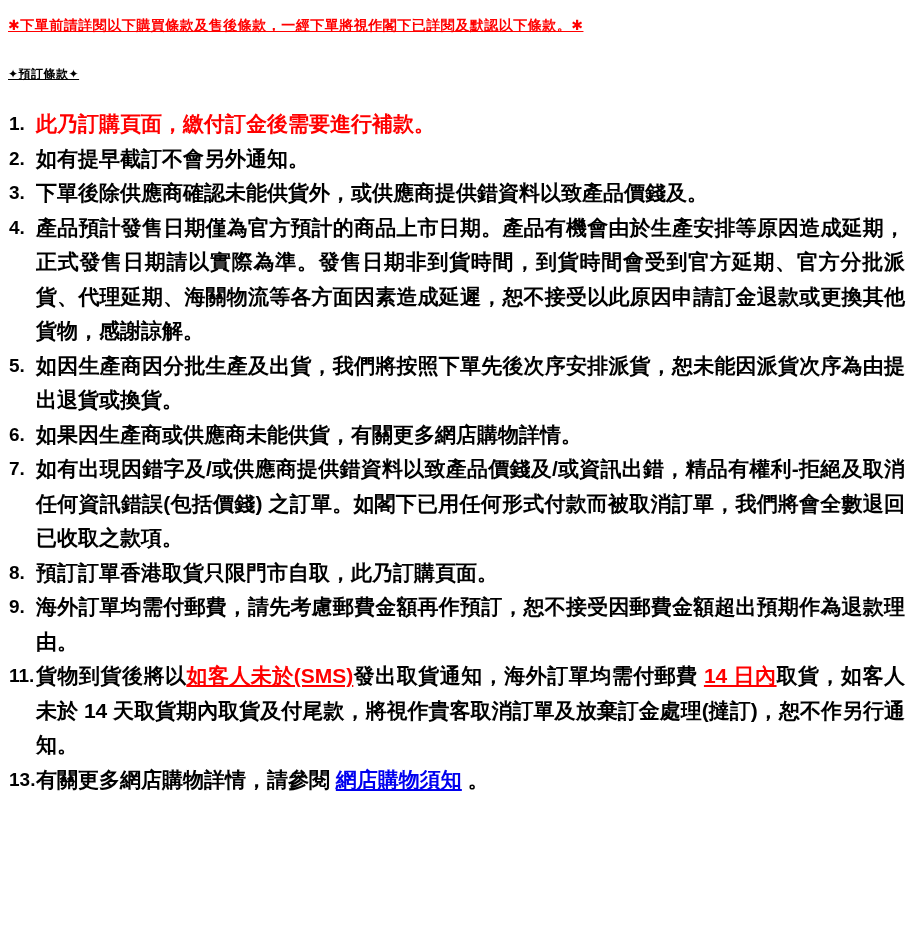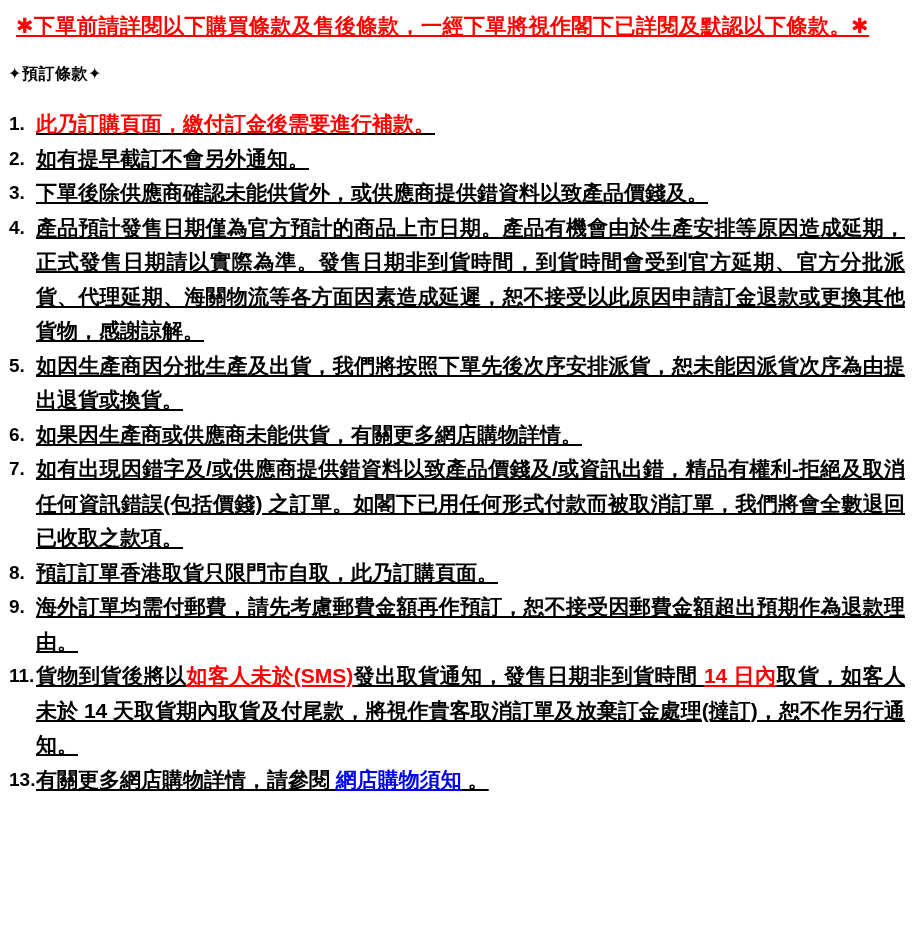--- a/index.html
+++ b/index.html
@@ -20,32 +20,33 @@
     font-family: "Liberation Sans", "DejaVu Sans", sans-serif;
     font-weight: 700;
     color: var(--text);
   }
   .page {
     width: 913px;
     min-height: 948px;
     padding: 10px 8px 12px 0;
   }
   .header-notice {
-    margin: 2px 0 0 16px;
-    font-size: 21px;
+    margin: 2px 0 0 8px;
+    font-size: 14px;
     line-height: 27px;
     color: var(--red);
     text-decoration: underline;
     letter-spacing: 0.5px;
   }
   .section-title {
     margin: 22px 0 16px 8px;
-    font-size: 16px;
+    font-size: 12px;
     line-height: 26px;
     color: var(--text);
+    text-decoration: underline;
     letter-spacing: 0.5px;
   }
   ol.terms {
     list-style: none;
     margin: 20px 0 0 0;
     padding: 0;
     font-size: 21px;
     line-height: 34.5px;
   }
   li.term {
@@ -56,21 +57,20 @@
     flex: 0 0 36px;
     padding-left: 9px;
     font-size: 19px;
     line-height: 34.5px;
     white-space: nowrap;
   }
   .txt {
     flex: 1 1 auto;
     text-align: justify;
     text-justify: inter-ideograph;
-    text-decoration: underline;
   }
   .normal { color: var(--text); margin-top: 36px; }
   .red { color: var(--red); }
   .red-underline { color: var(--red); text-decoration: underline; }
   a.link { color: var(--link); text-decoration: underline; cursor: pointer; }
 </style>
 </head>
 <body>
 
 <div class="page">
@@ -110,20 +110,20 @@
       <li class="term">
         <span class="num">8.</span>
         <div class="txt"><span class="normal">預訂訂單香港取貨只限門市自取，此乃訂購頁面。</span></div>
       </li>
       <li class="term">
         <span class="num">9.</span>
         <div class="txt"><span class="normal">海外訂單均需付郵費，請先考慮郵費金額再作預訂，恕不接受因郵費金額超出預期作為退款理由。</span></div>
       </li>
       <li class="term">
         <span class="num">11.</span>
-        <div class="txt"><span class="normal">貨物到貨後將以</span><span class="red-underline">如客人未於(SMS)</span><span class="normal">發出取貨通知，發售日期非到貨時間 </span><span class="red-underline">14 日內</span><span class="normal">取貨，如客人未於 14 天取貨期內取貨及付尾款，將視作貴客取消訂單及放棄訂金處理(撻訂)，恕不作另行通知。</span></div>
+        <div class="txt"><span class="normal">貨物到貨後將以</span><span class="red-underline">如客人未於(SMS)</span><span class="normal">發出取貨通知，海外訂單均需付郵費 </span><span class="red-underline">14 日內</span><span class="normal">取貨，如客人未於 14 天取貨期內取貨及付尾款，將視作貴客取消訂單及放棄訂金處理(撻訂)，恕不作另行通知。</span></div>
       </li>
       <li class="term">
         <span class="num">13.</span>
         <div class="txt"><span class="normal">有關更多網店購物詳情，請參閱 </span><a class="link" href="#">網店購物須知</a><span class="normal"> 。</span></div>
       </li>
     </ol>
 </div>
 
 </body></html>

